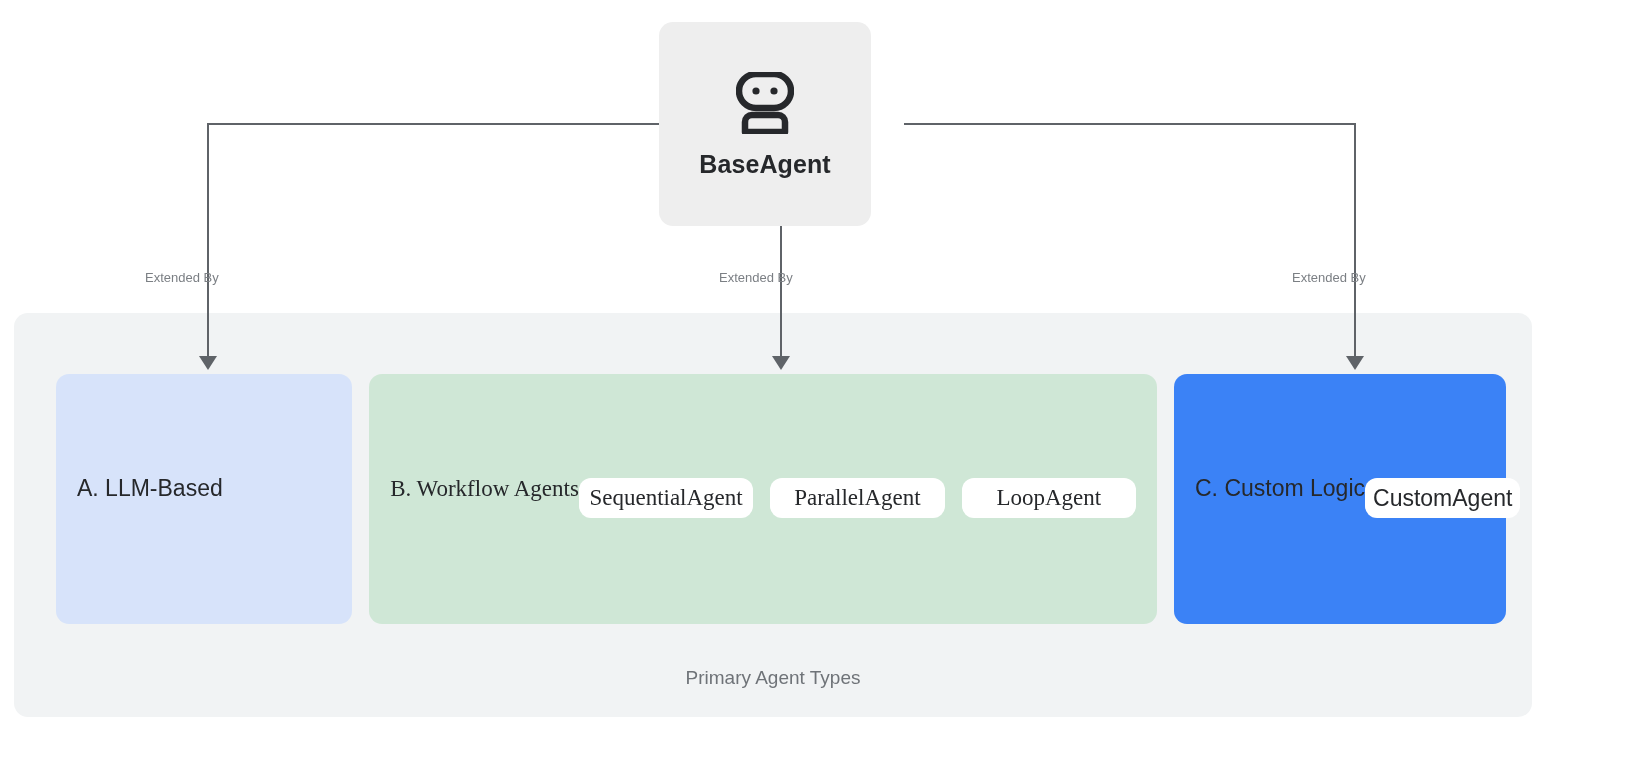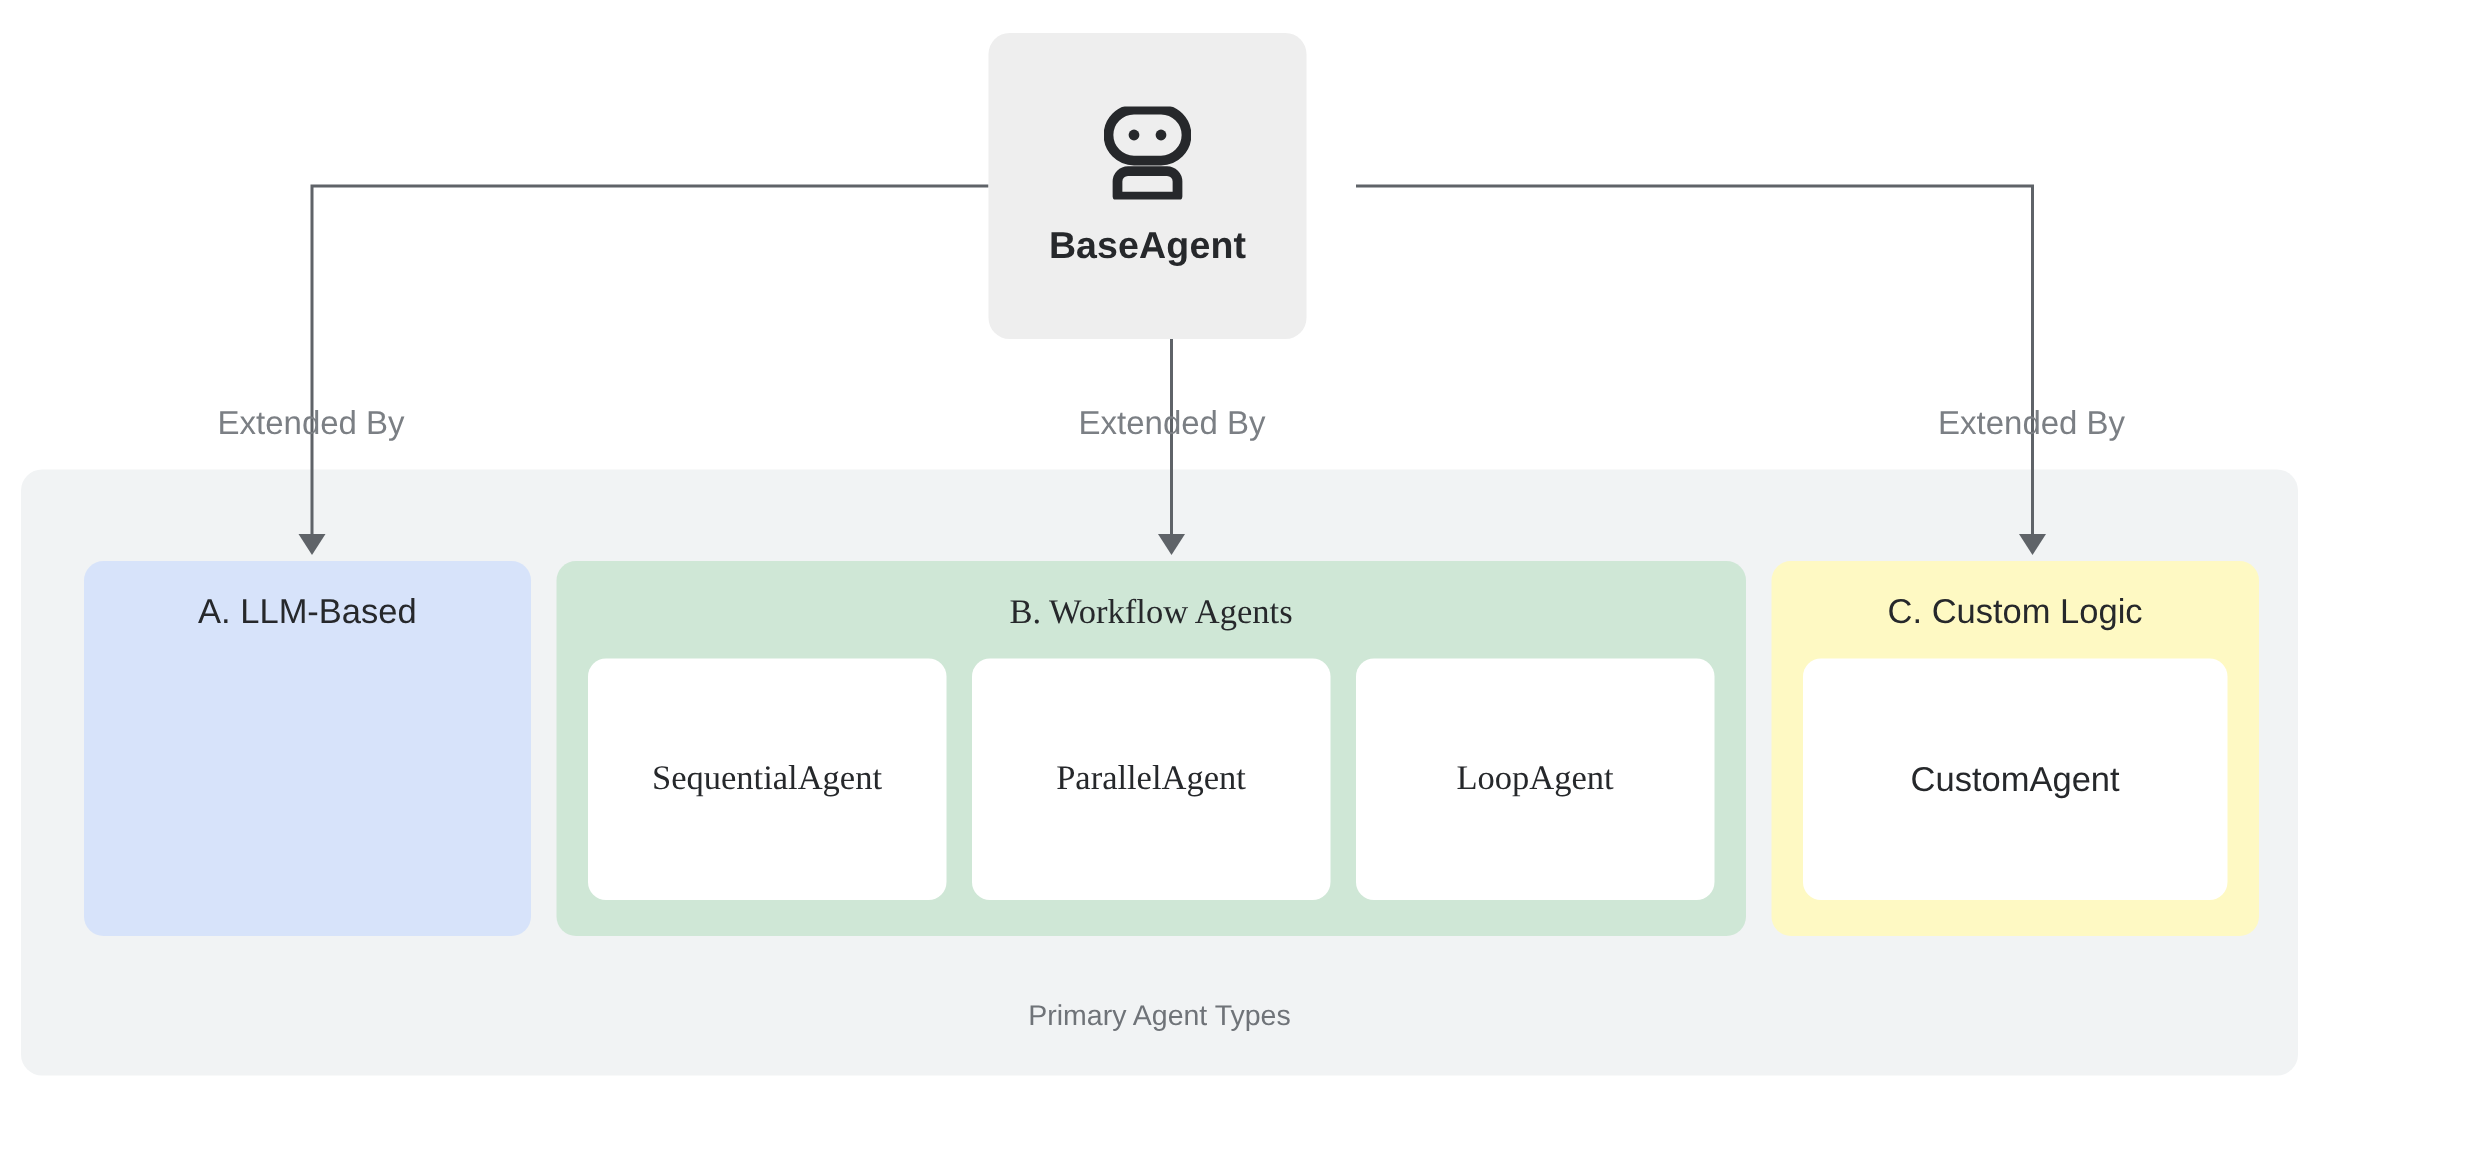--- a/index.html
+++ b/index.html
@@ -55,21 +55,21 @@
     font-size: 25px;
     font-weight: bold;
     color: #26282b;
     letter-spacing: .1px;
     line-height: 1;
   }
 
   
   .edge-label {
     position: absolute;
-    font-size: 22px;
+    font-size: 13px;
     color: #7b7f84;
     white-space: nowrap;
     z-index: 4;
     line-height: 1;
   }
   .edge-label.l-left   { left: 145px;  top: 271px; }
   .edge-label.l-center { left: 719px;  top: 271px; }
   .edge-label.l-right  { left: 1292px; top: 271px; }
 
   
@@ -102,28 +102,28 @@
     width: 1450px;
     height: 250px;
     display: flex;
     align-items: stretch;
     gap: 17px;
     z-index: 2;
   }
   .panel {
     border-radius: 13px;
     display: flex;
-    flex-direction: column;
+    flex-direction: row;
     align-items: center;
     box-sizing: border-box;
     padding: 22px 21px 24px 21px;
   }
   .panel.p-llm      { width: 304px;  background: #d7e3fa; }
   .panel.p-workflow { width: 811px;  background: #cfe7d6; font-family: Liberation Serif, serif; }
-  .panel.p-custom   { width: 332px;  background: #fef9c3; }
+  .panel.p-custom   { width: 332px;  background: #3b82f6; }
 
   .panel-title {
     font-size: 23px;
     color: #26282b;
     line-height: 1;
     margin-bottom: 20px;
     white-space: nowrap;
   }
 
   .panel-cards {

